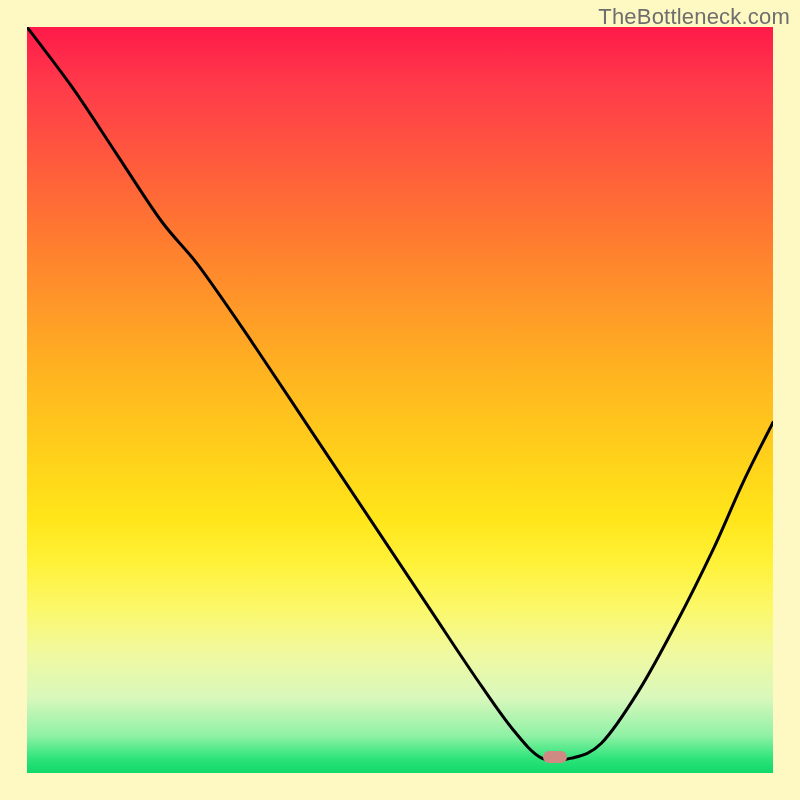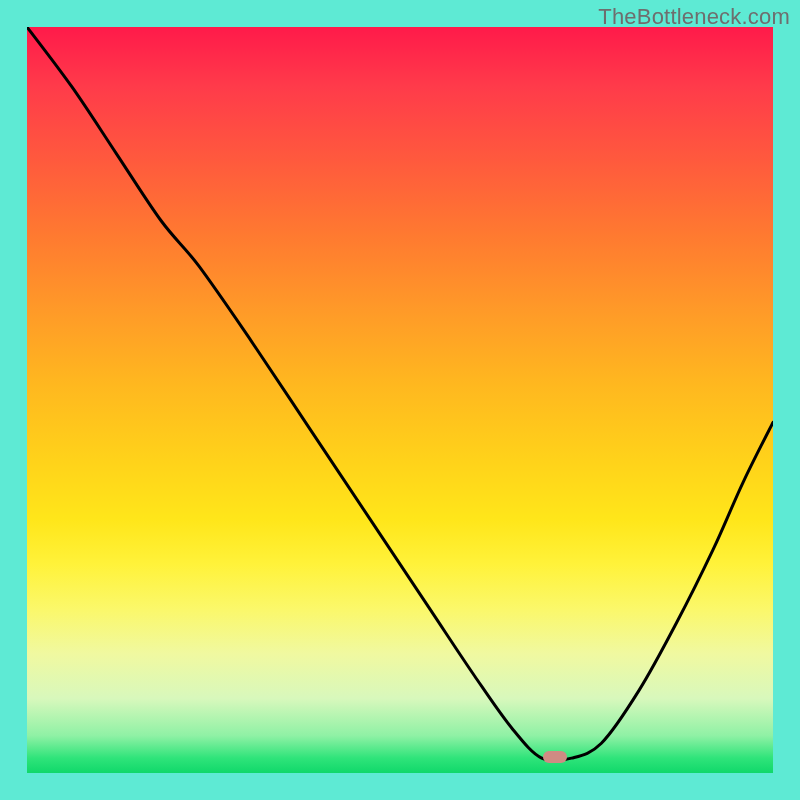--- a/index.html
+++ b/index.html
@@ -8,21 +8,21 @@
     width: 800px;
     height: 800px;
     background: #000;
     overflow: hidden;
     font-family: Arial, Helvetica, sans-serif;
   }
   .frame {
     position: relative;
     width: 800px;
     height: 800px;
-    background: #5eead4;
+    background: #fef9c3;
   }
   .watermark {
     position: absolute;
     top: 4px;
     right: 10px;
     color: #6e6e6e;
     font-size: 22px;
     font-weight: 500;
     letter-spacing: 0.2px;
     z-index: 3;

